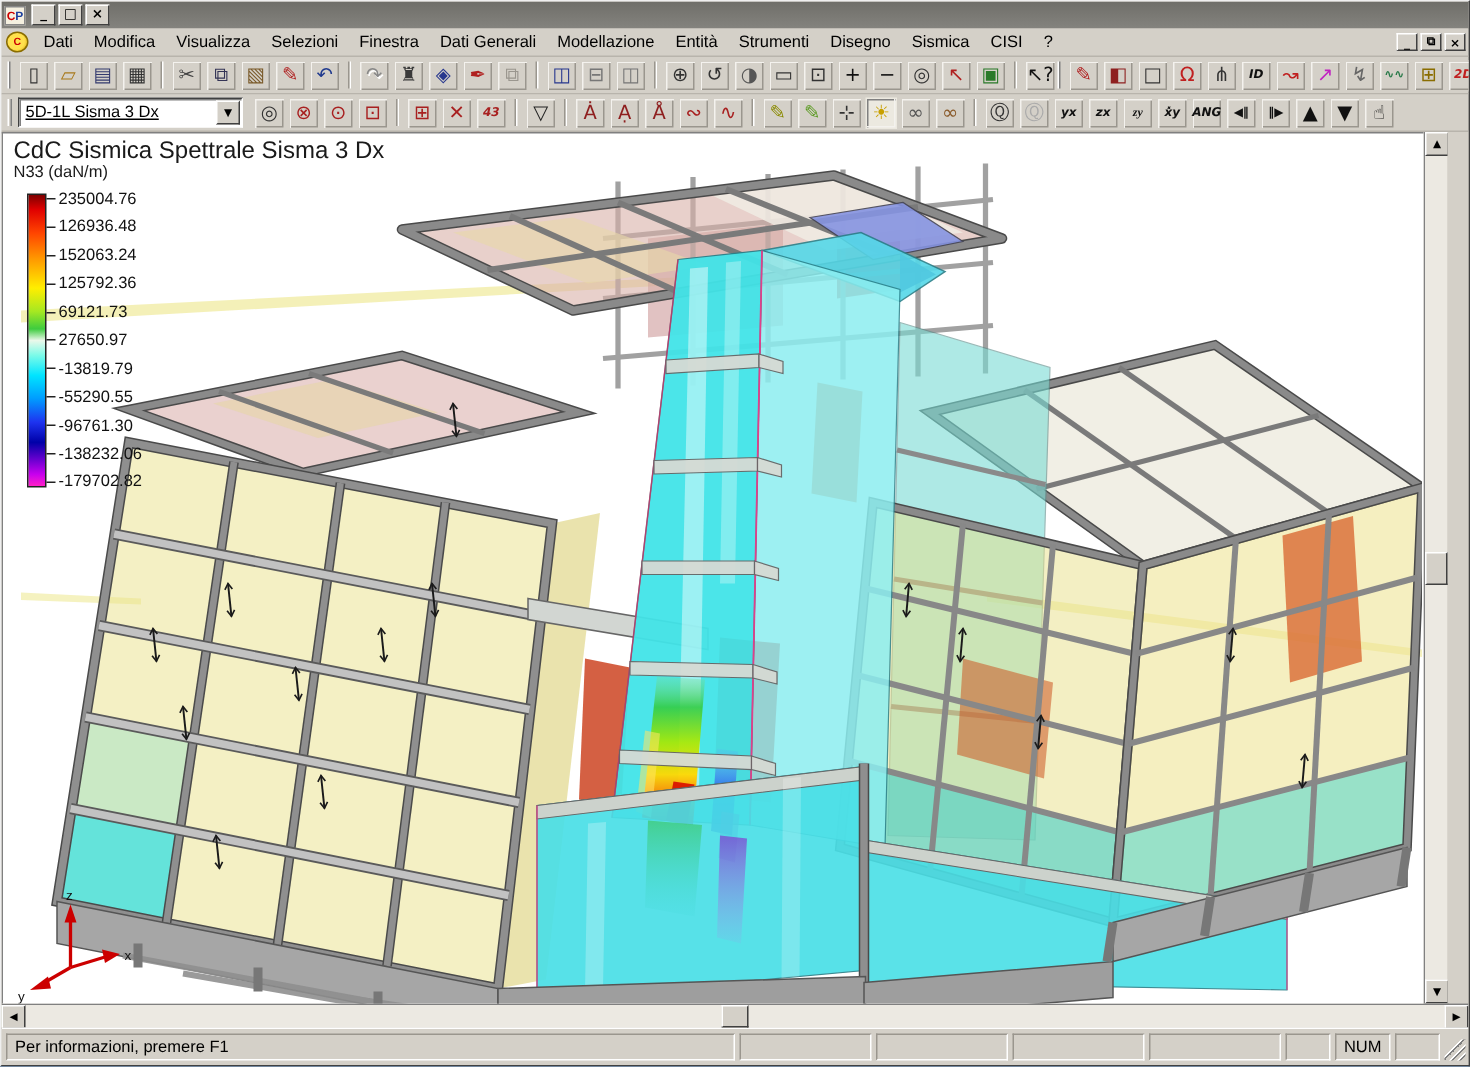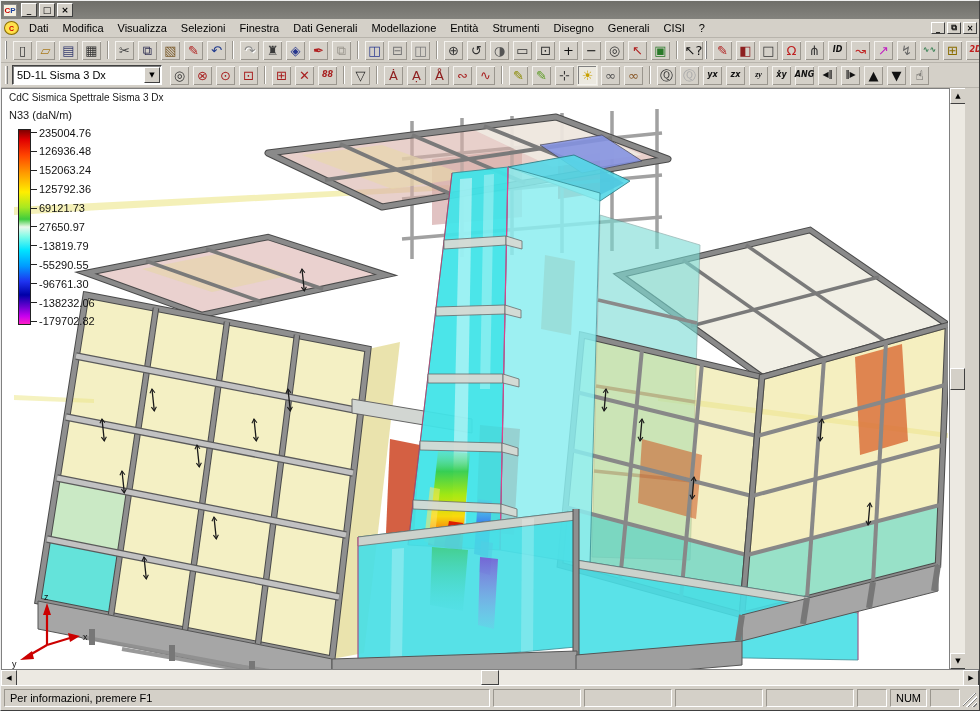--- a/index.html
+++ b/index.html
@@ -35,28 +35,28 @@
   .tb-btn{width:21px;height:21px;display:flex;align-items:center;justify-content:center;margin:0 1px;
     border:1px solid transparent;box-shadow:inset 1px 1px 0 #f4f2ee, inset -1px -1px 0 #9a968e;background:#d4d0c8;cursor:default;}
   .tb-btn .glyph{font-family:"DejaVu Sans",sans-serif;font-size:13px;line-height:1;color:#222;}
   .tb-btn.smalltext .glyph{font-size:8px;font-weight:bold;font-style:italic;}
   .tb-btn.pressed{box-shadow:inset -1px -1px 0 #f4f2ee, inset 1px 1px 0 #808080;background:#ece9e0;}
   .tb-btn.disabled .glyph{color:#9a968e;text-shadow:1px 1px 0 #fff;}
   .tb-sep{width:2px;height:18px;border-left:1px solid #9a968e;border-right:1px solid #fff;margin:0 4px;}
   .tb-spacer{flex:1;}
   .combo{width:150px;height:20px;background:#fff;border:1px solid #404040;border-bottom-color:#fff;border-right-color:#fff;
     box-shadow:inset 1px 1px 0 #808080;display:flex;align-items:center;margin-right:6px;}
-  .combo-text{flex:1;padding:0 4px;font-size:11px;white-space:nowrap;overflow:hidden;}
+  .combo-text{flex:1;padding:0 4px;font-size:11px;white-space:nowrap;overflow:hidden;text-decoration:underline;}
   .combo-btn{width:16px;height:16px;margin:1px;background:#d4d0c8;border:1px solid #404040;border-top-color:#fff;border-left-color:#fff;
     display:flex;align-items:center;justify-content:center;font-size:7px;font-family:"DejaVu Sans",sans-serif;}
   
   .client{flex:1;display:grid;grid-template-columns:1fr 16px 14px;grid-template-rows:1fr 16px;background:#d4d0c8;}
   .canvas{grid-column:1;grid-row:1;background:#fff;position:relative;overflow:hidden;
     border:1px solid #808080;border-right:none;border-bottom:none;}
-  .vp-header{position:absolute;left:7px;top:3px;font-size:10px;color:#1a1a1a;}
+  .vp-header{position:absolute;left:7px;top:3px;font-size:16px;color:#1a1a1a;}
   .vp-header2{position:absolute;left:7px;top:20px;font-size:11px;color:#1a1a1a;}
   .legend{position:absolute;left:16px;top:40px;display:flex;}
   .legend-bar{width:13px;height:196px;border:1px solid #222;}
   .legend-labels{display:flex;flex-direction:column;justify-content:space-between;height:200px;margin:-2px 0 0 0;}
   .legend-row{display:flex;align-items:center;height:11px;}
   .legend-tick{width:6px;height:1px;background:#222;margin-right:2px;}
   .legend-val{font-size:11px;color:#111;white-space:nowrap;}
   .model-svg{position:absolute;left:0;top:0;}
   
   .vscroll{grid-column:2;grid-row:1;background:#ece9e2;display:flex;flex-direction:column;border-left:1px solid #808080;}
@@ -107,21 +107,21 @@
         <span class="menu-item">Dati</span>
         <span class="menu-item">Modifica</span>
         <span class="menu-item">Visualizza</span>
         <span class="menu-item">Selezioni</span>
         <span class="menu-item">Finestra</span>
         <span class="menu-item">Dati Generali</span>
         <span class="menu-item">Modellazione</span>
         <span class="menu-item">Entità</span>
         <span class="menu-item">Strumenti</span>
         <span class="menu-item">Disegno</span>
-        <span class="menu-item">Generali</span>
+        <span class="menu-item">Sismica</span>
         <span class="menu-item">CISI</span>
         <span class="menu-item">?</span>
       </span>
     <span class="mdibtns">
       <span class="mdibtn">_</span>
       <span class="mdibtn">⧉</span>
       <span class="mdibtn">×</span>
     </span>
   </div>
 
@@ -280,21 +280,21 @@
           <span class="glyph" style="color: rgb(168, 32, 32);">⊡</span>
         </span>
         <span class="tb-sep"></span>
         <span class="tb-btn">
           <span class="glyph" style="color: rgb(168, 32, 32);">⊞</span>
         </span>
         <span class="tb-btn">
           <span class="glyph" style="color: rgb(168, 32, 32);">✕</span>
         </span>
         <span class="tb-btn smalltext">
-          <span class="glyph" style="color: rgb(168, 32, 32);">88</span>
+          <span class="glyph" style="color: rgb(168, 32, 32);">43</span>
         </span>
         <span class="tb-sep"></span>
         <span class="tb-btn">
           <span class="glyph" style="color: rgb(34, 34, 34);">▽</span>
         </span>
         <span class="tb-sep"></span>
         <span class="tb-btn">
           <span class="glyph" style="color: rgb(142, 30, 30);">Ȧ</span>
         </span>
         <span class="tb-btn">

